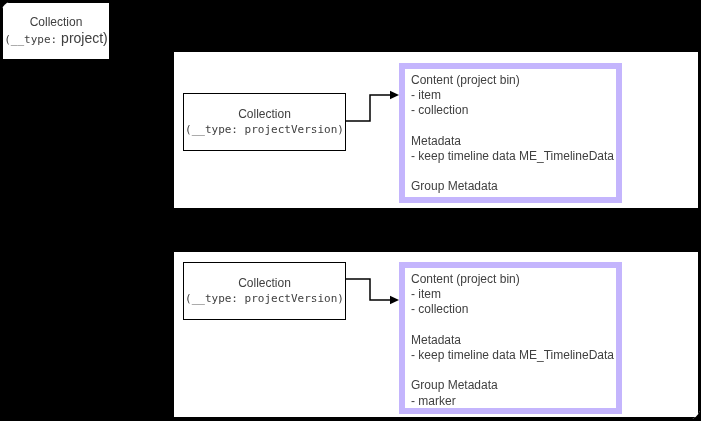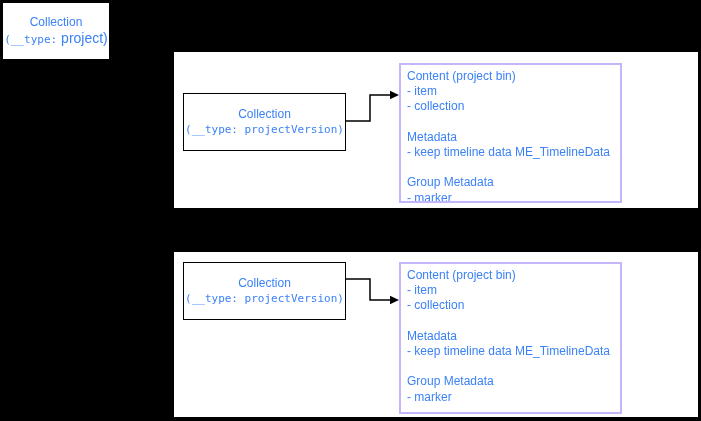--- a/index.html
+++ b/index.html
@@ -3,21 +3,22 @@
 <meta charset="utf-8">
 <style>
   html, body { margin: 0; padding: 0; background: #000; }
   .stage {
     position: relative;
     width: 701px;
     height: 421px;
     background: #000000;
     overflow: hidden;
     font-family: "Liberation Sans", sans-serif;
-    color: #3b82f6;
+    color: #404040;
+    border-radius: 16px;
   }
   .node {
     position: absolute;
     background: #ffffff;
     border: 1px solid #000000;
     box-sizing: border-box;
     display: flex;
     flex-direction: column;
     align-items: center;
     justify-content: center;
@@ -55,21 +56,21 @@
   .collection-box {
     width: 163px; height: 58px;
   }
   .panel-1 .collection-box { left: 9px; top: 41px; }
   .panel-2 .collection-box { left: 9px; top: 10px; }
   .content-box {
     position: absolute;
     left: 225px;
     width: 223px;
     background: #ffffff;
-    border: 2px solid #c4b5fd;
+    border: 6px solid #c4b5fd;
     box-sizing: border-box;
     padding: 4px 6px 0 6px;
     overflow: hidden;
   }
   .panel-1 .content-box { top: 11px; height: 140px; }
   .panel-2 .content-box { top: 10px; height: 152px; }
   .cline {
     font-size: 12px;
     line-height: 15.2px;
     min-height: 15.2px;

